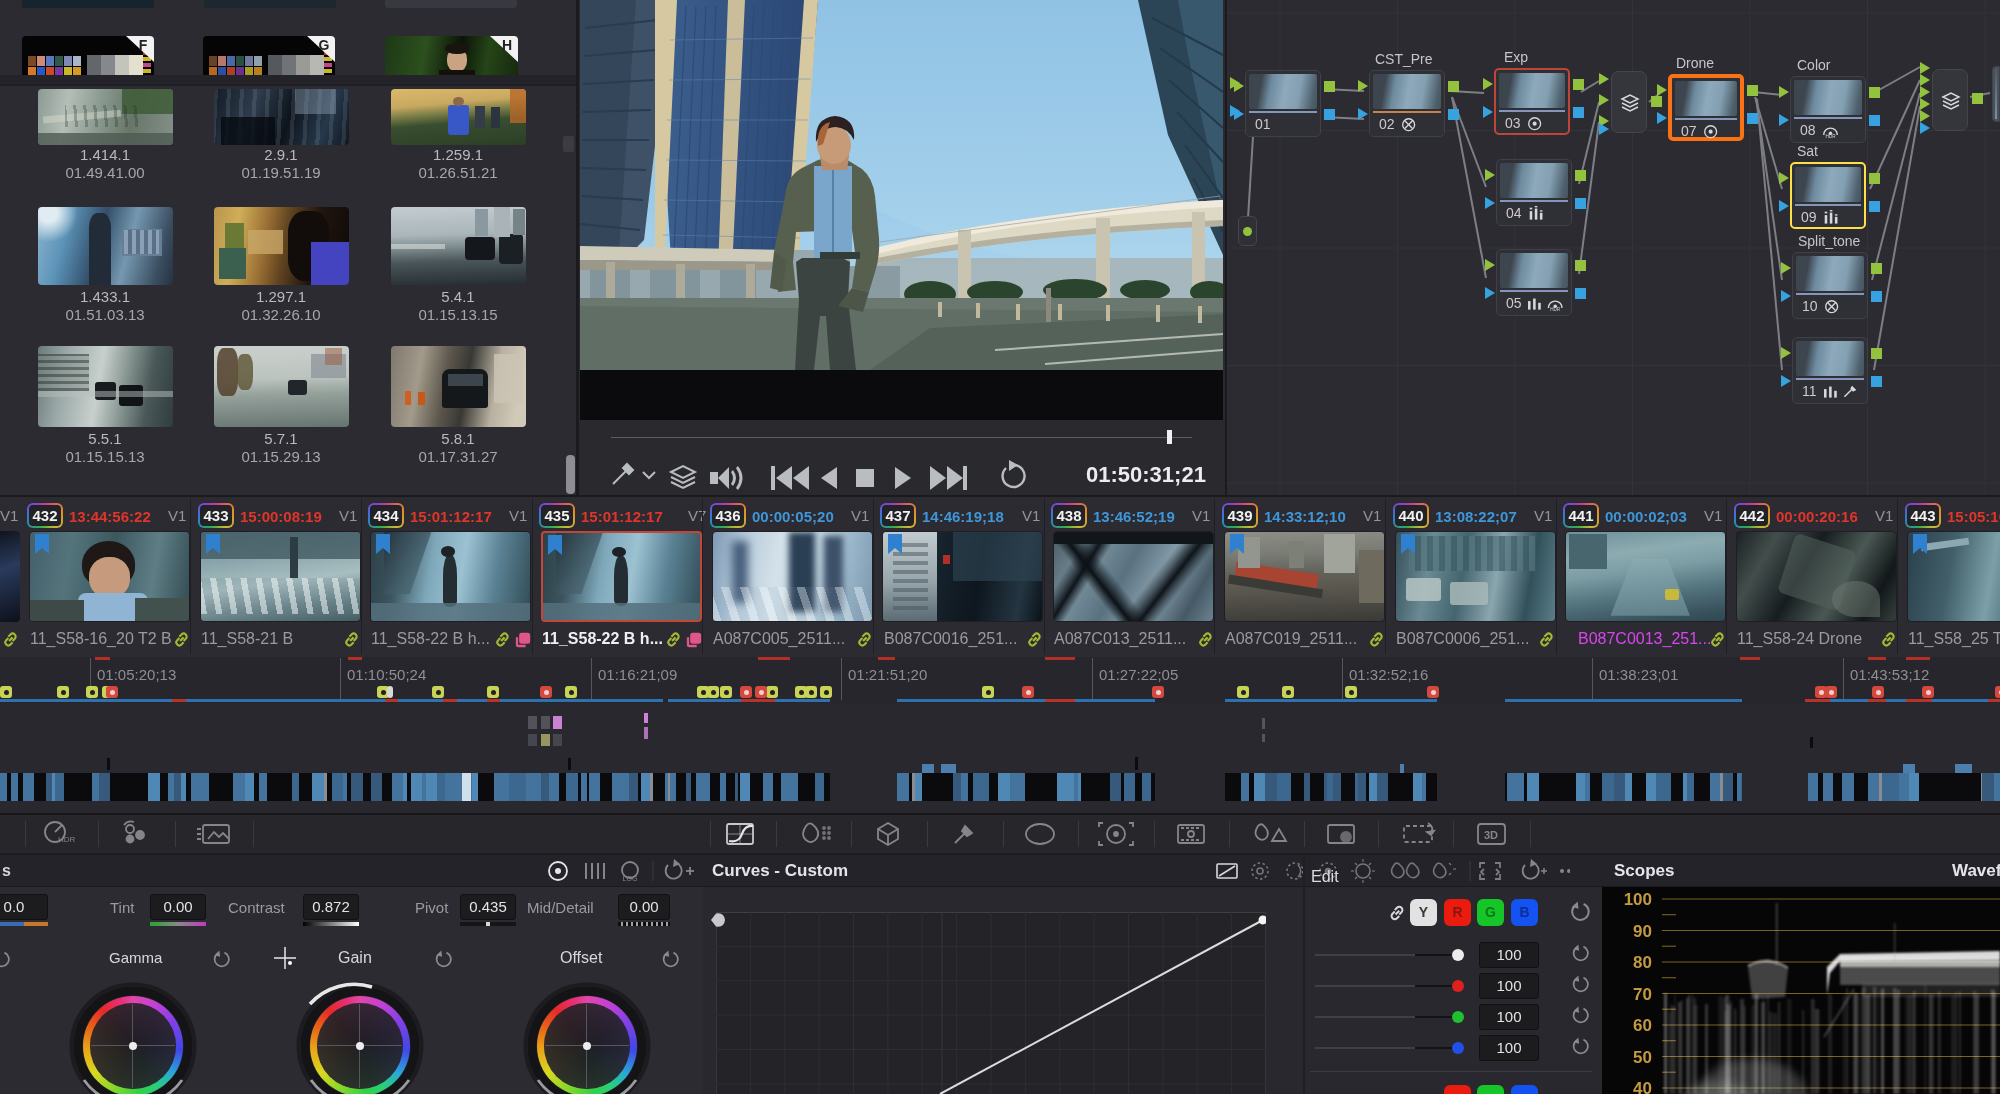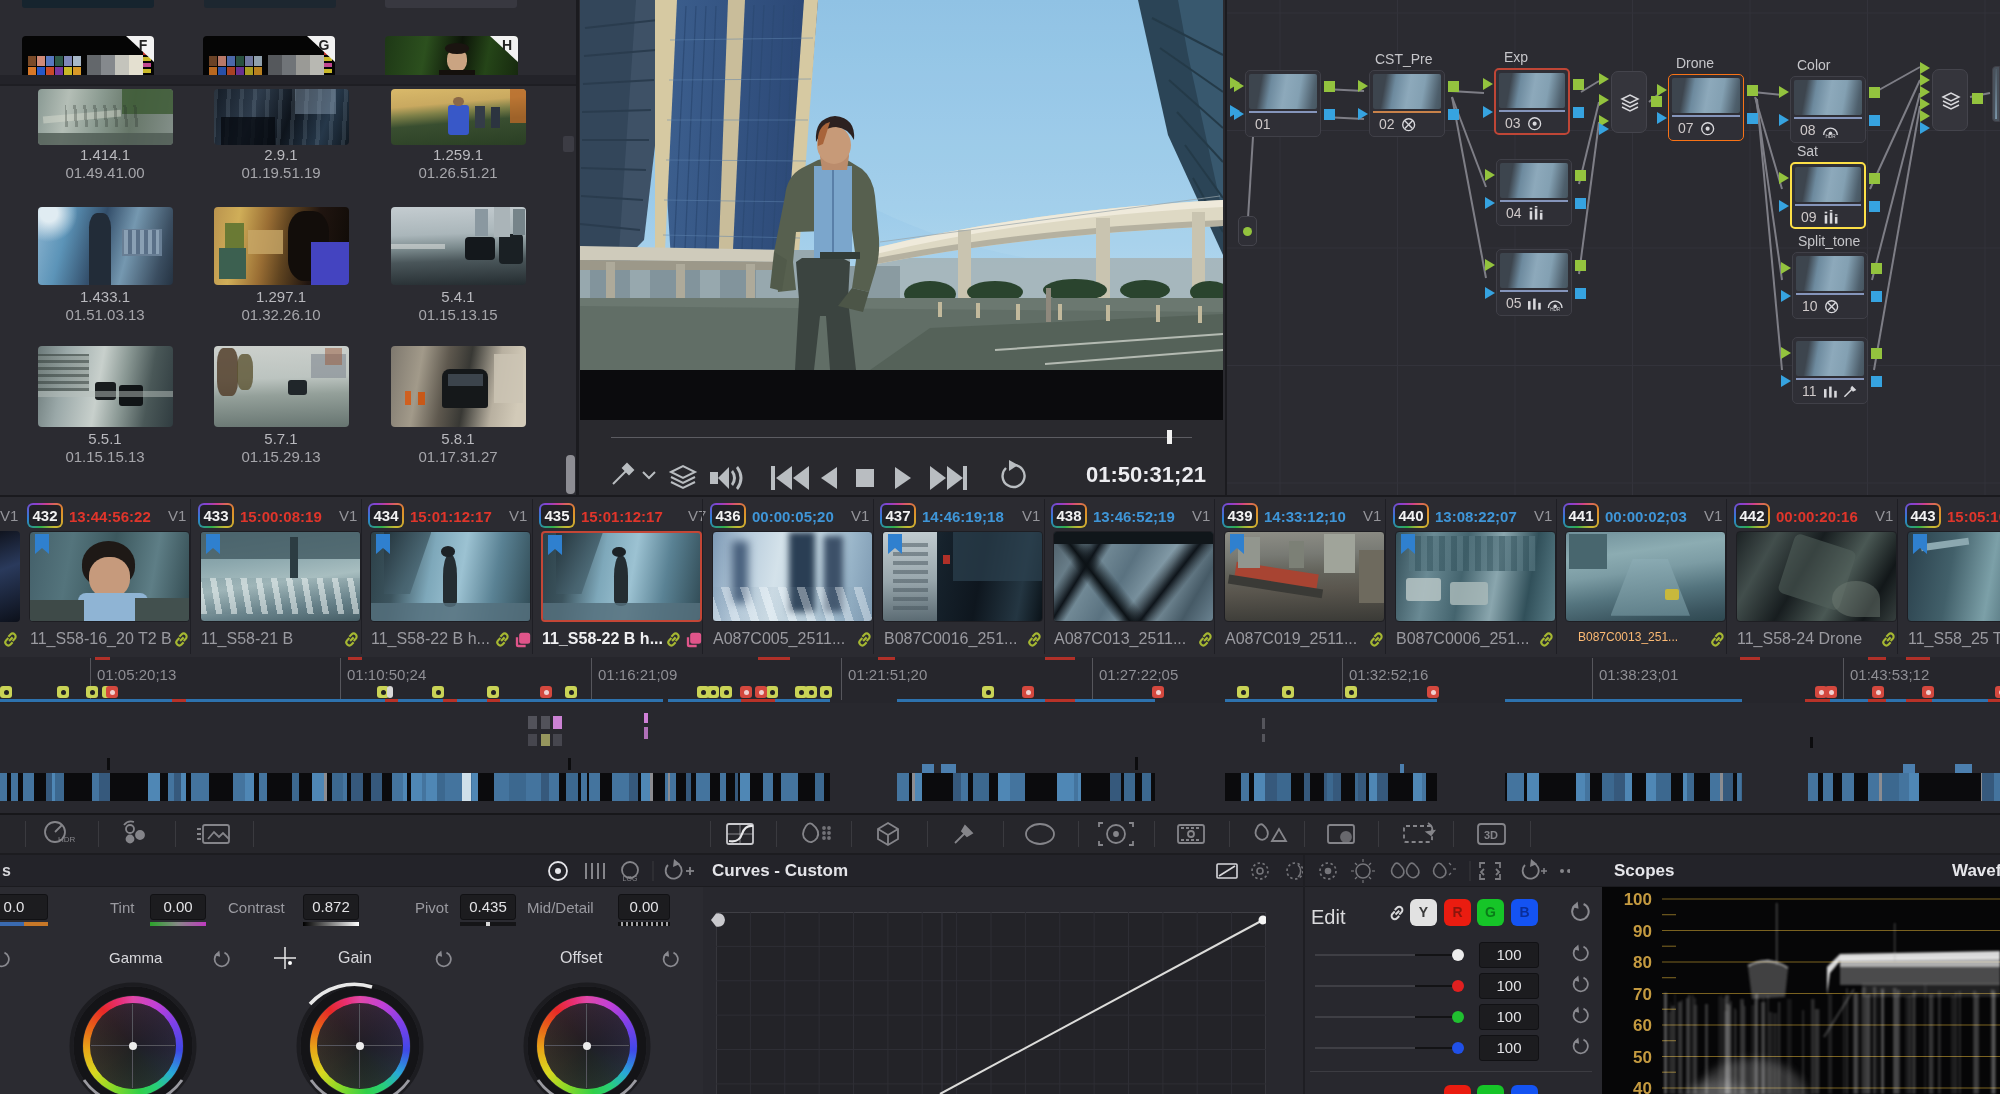--- a/index.html
+++ b/index.html
@@ -461,21 +461,21 @@
         <path d="M24,14 a8,8 0 1 1 16,0"></path>
       </g>
       <circle cx="32" cy="12" r="2" fill="#d8d8dc"></circle>
       <text x="32" y="18" font-size="5.5" fill="#d8d8dc" text-anchor="middle" font-family="Liberation Sans">HDR</text>
     </svg>
   </div>
 <div class="ct cg" style="left:1485px;top:259px"></div>
 <div class="ct cb" style="left:1485px;top:287px"></div>
 <div class="sq sg" style="left:1575px;top:260px"></div>
 <div class="sq sb" style="left:1575px;top:288px"></div>
-<div class="node" style="left:1668px;top:74px;border:1px solid #f97316">
+<div class="node" style="left:1668px;top:74px;border:4px solid #f97316">
     <div class="nt" style="background:linear-gradient(100deg,#3d454e 0%,#3d454e 18%,#6d8a9e 32%,#8da9bb 52%,#83a0b2 72%,#4e5f6c 92%,#46555f 100%)"></div>
     <div class="st" style="background:#8595bb"></div>
     <div class="nn">07</div>
     <svg width="60" height="18" viewBox="0 0 60 18" style="position:absolute;left:31px;top:46px;transform:scale(.85);transform-origin:left top">
       <g stroke="#d8d8dc" stroke-width="1.6" fill="none">
         <circle cx="9" cy="9" r="7"></circle>
       </g>
       <circle cx="9" cy="9" r="2.4" fill="#d8d8dc"></circle>
     </svg>
   </div>
@@ -801,21 +801,21 @@
 <div class="badge" style="left:1563px;top:503px">
     <div>441</div>
   </div>
 <div class="tc" style="left:1605px;top:508px;color:#3f96d8">00:00:02;03</div>
 <div class="v1" style="left:1704px;top:507px">V1</div>
 <div class="a" style="left:1565px;top:531px;width:161px;height:91px;background:linear-gradient(172deg,#70909a 0%,#8cacb2 26%,#7c9ca4 44%,#54747e 66%,#3a545e 88%,#2e4850 100%);border:1px solid #1e1e23;border-radius:4px;overflow:hidden">
     <div style="position:absolute;left:28%;top:30%;width:50%;height:64%;background:linear-gradient(175deg,#8cacb4 0%,#5e7e88 100%);clip-path:polygon(28% 0,72% 0,100% 100%,0 100%)"></div>
     <div style="position:absolute;left:62%;top:64%;width:9%;height:12%;background:#c8b83c;border-radius:2px"></div>
     <div style="position:absolute;left:2%;top:2%;width:24%;height:40%;background:#48666e"></div>
   </div>
-<div class="a" style="left:1578px;top:630px;width:170px;color:#fdba74;font-size:12px;white-space:nowrap;overflow:hidden">B087C0013_251...</div>
+<div class="a" style="left:1578px;top:630px;width:170px;color:#d946ef;font-size:16px;white-space:nowrap;overflow:hidden">B087C0013_251...</div>
 <div class="a" style="left:1538px;top:631px;width:18px;height:18px"><svg width="17" height="17" viewBox="0 0 24 24">
       <g stroke="#a6b832" stroke-width="3" fill="none">
         <path d="M10,14 L15,9"></path>
         <path d="M9,8 l3,-3 a4,4 0 0 1 6,6 l-3,3"></path>
         <path d="M15,16 l-3,3 a4,4 0 0 1 -6,-6 l3,-3"></path>
       </g>
     </svg></div>
 <div class="a" style="left:1726px;top:499px;width:1px;height:155px;background:#1e1e24"></div>
 <div class="badge" style="left:1734px;top:503px">
     <div>442</div>
@@ -1508,21 +1508,21 @@
 <g stroke="#85858a" stroke-width="1.8" fill="none">
       <path d="M215,10 a8,8 0 1 0 8,-2"></path>
       <polygon points="221,4 227,9 220,12" fill="#85858a" stroke="none"></polygon>
       <line x1="231" y1="16" x2="237" y2="16" stroke-width="1.5"></line>
       <line x1="234" y1="13" x2="234" y2="19" stroke-width="1.5"></line>
     </g>
 <circle cx="252" cy="16" r="2" fill="#85858a"></circle>
     <circle cx="259" cy="16" r="2" fill="#85858a"></circle>
     <circle cx="266" cy="16" r="2" fill="#85858a"></circle>
 </svg>
-<div class="a" style="left:1311px;top:906px;color:#dcdcde;font-size:20px">Edit</div>
+<div class="a" style="left:1311px;top:868px;color:#dcdcde;font-size:16px">Edit</div>
 <div class="a" style="left:1388px;top:904px;width:20px;height:20px"><svg width="18" height="18" viewBox="0 0 24 24">
       <g stroke="#d8d8da" stroke-width="2.6" fill="none">
         <path d="M10,14 L15,9"></path>
         <path d="M9,8 l3,-3 a4,4 0 0 1 6,6 l-3,3"></path>
         <path d="M15,16 l-3,3 a4,4 0 0 1 -6,-6 l3,-3"></path>
       </g>
     </svg></div>
 <div class="a" style="left:1410px;top:899px;width:27px;height:27px;background:#e2e2e2;border-radius:6px;color:#3a3a3a;font-weight:bold;font-size:14px;text-align:center;line-height:27px">Y</div>
 <div class="a" style="left:1444px;top:899px;width:27px;height:27px;background:#ea1c10;border-radius:6px;color:#8c150c;font-weight:bold;font-size:14px;text-align:center;line-height:27px">R</div>
 <div class="a" style="left:1477px;top:899px;width:27px;height:27px;background:#16c528;border-radius:6px;color:#0a7a18;font-weight:bold;font-size:14px;text-align:center;line-height:27px">G</div>

